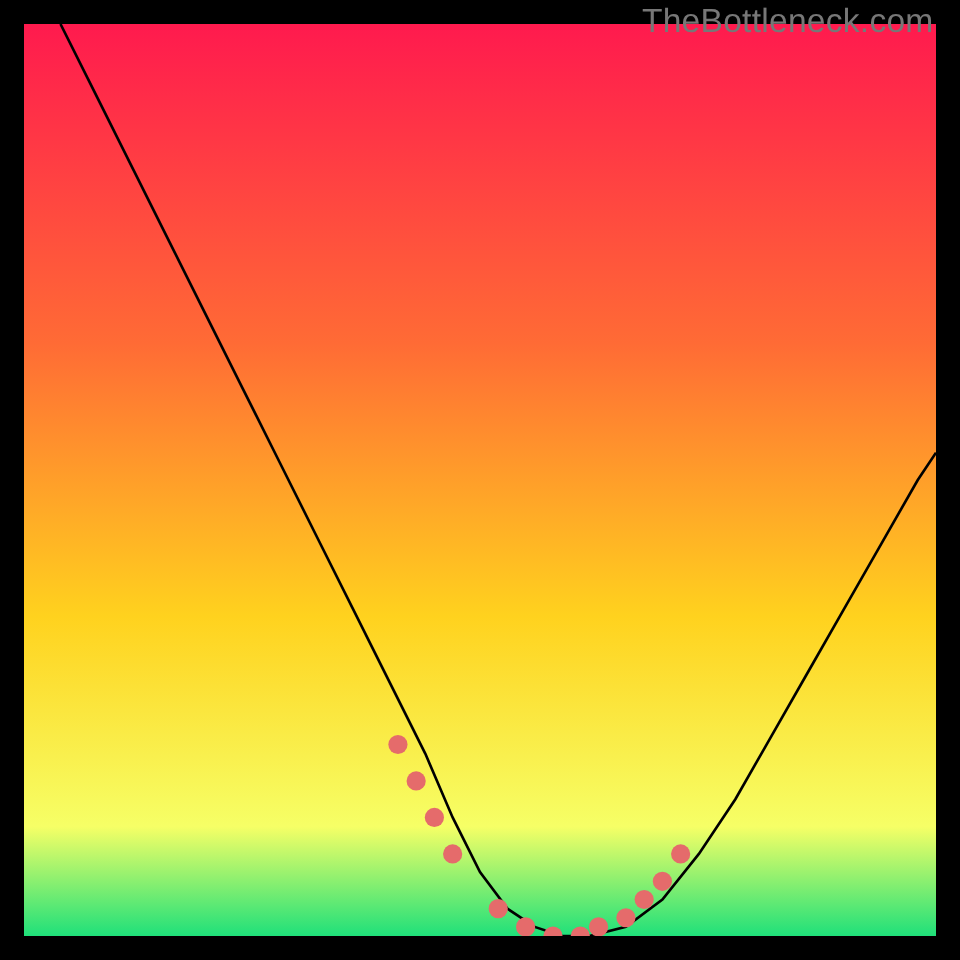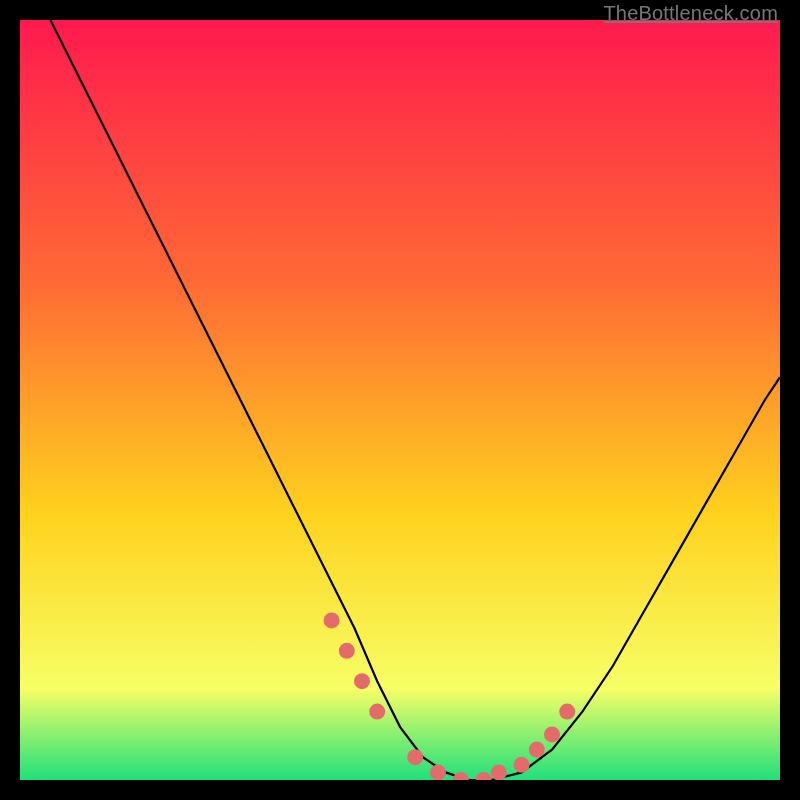--- a/index.html
+++ b/index.html
@@ -24,25 +24,24 @@
     left: 0;
     top: 0;
     width: 760px;
     height: 760px;
   }
   .watermark {
     position: absolute;
     top: 2px;
     right: 22px;
     color: #777;
-    font-size: 20px;
+    font-size: 28px;
     font-weight: 500;
     letter-spacing: 0.2px;
     user-select: none;
-    text-decoration: underline;
   }
 </style>
 </head>
 <body>
 
 <div class="frame">
   <svg class="plot" viewBox="0 0 760 760">
     <defs>
       <linearGradient id="bgGrad" x1="0" y1="0" x2="0" y2="1">
         <stop offset="0%" stop-color="#ff1a4e"></stop>

